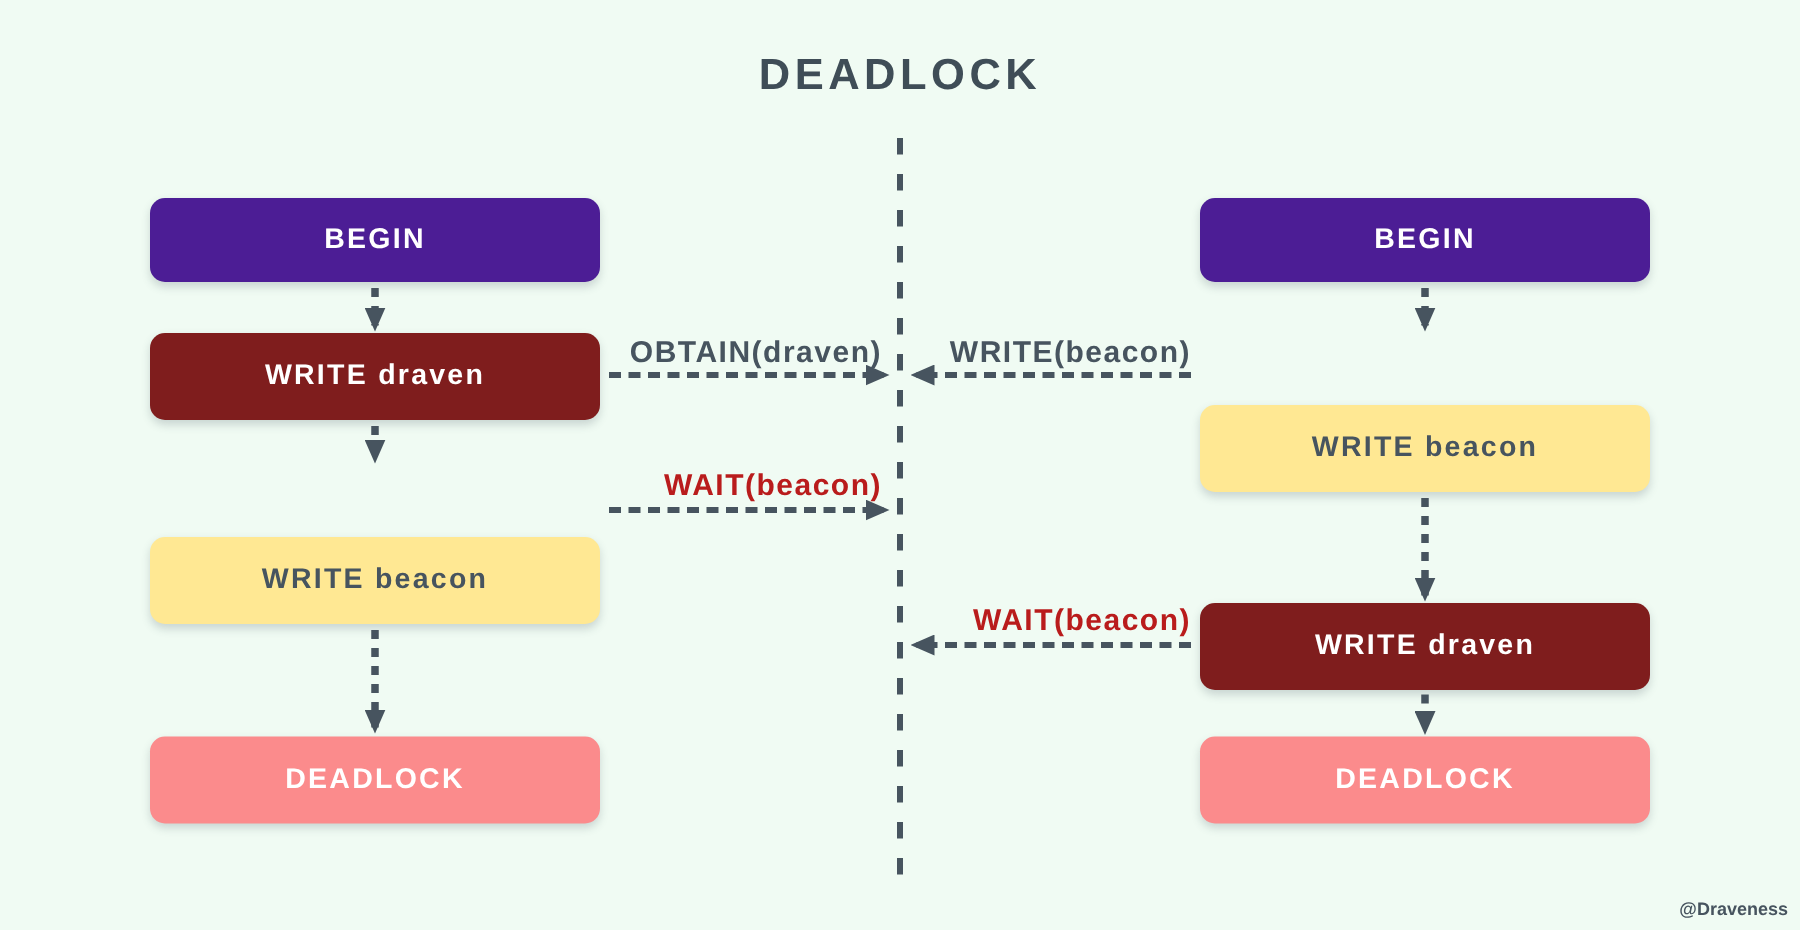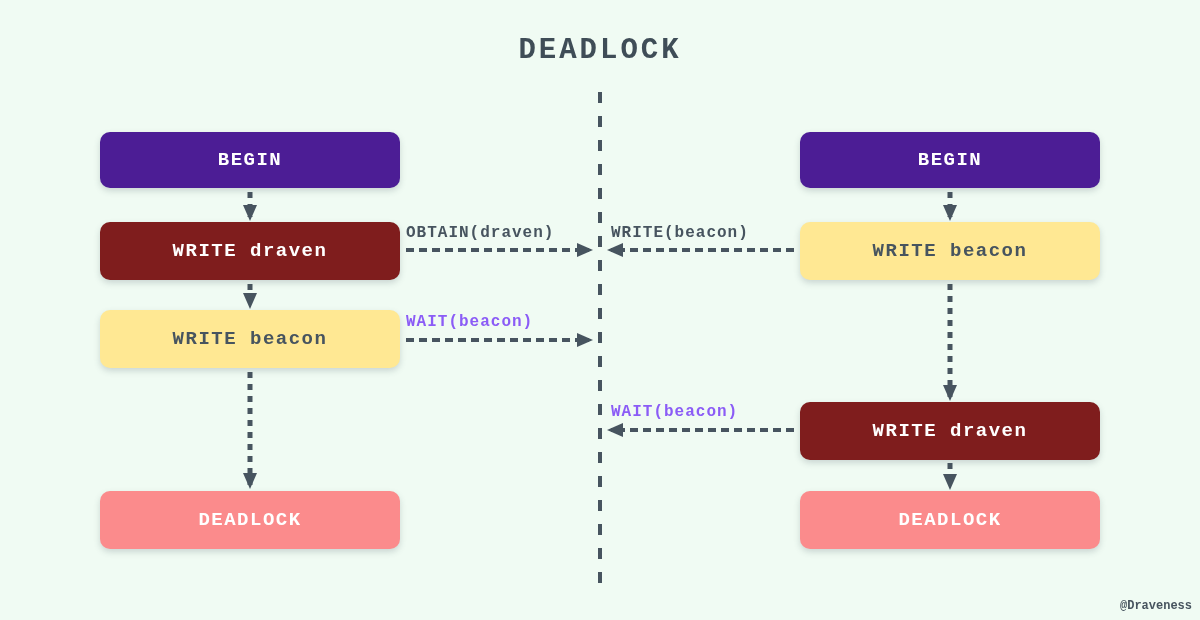--- a/index.html
+++ b/index.html
@@ -6,21 +6,21 @@
     margin: 0;
     padding: 0;
     background: #f0fbf3;
   }
   #stage {
     position: relative;
     width: 1200px;
     height: 620px;
     background: #f0fbf3;
     overflow: hidden;
-    font-family: Liberation Mono, monospace;
+    font-family: Liberation Sans, sans-serif;
   }
   .title {
     position: absolute;
     top: 34px;
     left: 0;
     width: 1200px;
     text-align: center;
     font-size: 29px;
     font-weight: bold;
     letter-spacing: 3px;
@@ -39,34 +39,34 @@
     display: flex;
     align-items: center;
     justify-content: center;
     font-size: 19px;
     font-weight: bold;
     letter-spacing: 1.5px;
     box-shadow: 0 3px 6px rgba(70, 85, 95, 0.22);
   }
   .box.dark   { background: #4c1d95; color: #ffffff; height: 56px; }
   .box.teal   { background: #7f1d1d; color: #ffffff; }
-  .box.yellow { background: #ffe893; color: #47545f; }
+  .box.yellow { background: #ffe893; color: #47545f; margin-top: 48px; }
   .box.red    { background: #fb8b8c; color: #ffffff; }
   .col-left  { left: 100px; }
   .col-right { left: 800px; }
   .arrow-label {
     position: absolute;
-    font-size: 16px;
+    font-size: 20px;
     font-weight: bold;
     letter-spacing: 1px;
-    text-align: left;
+    text-align: right;
     color: #47545f;
     white-space: nowrap;
   }
-  .arrow-label.wait { color: #8b5cf6; }
+  .arrow-label.wait { color: #b91c1c; }
   .watermark {
     position: absolute;
     right: 8px;
     top: 599px;
     font-size: 12px;
     font-weight: bold;
     color: #47545f;
   }
 </style>
 </head>

